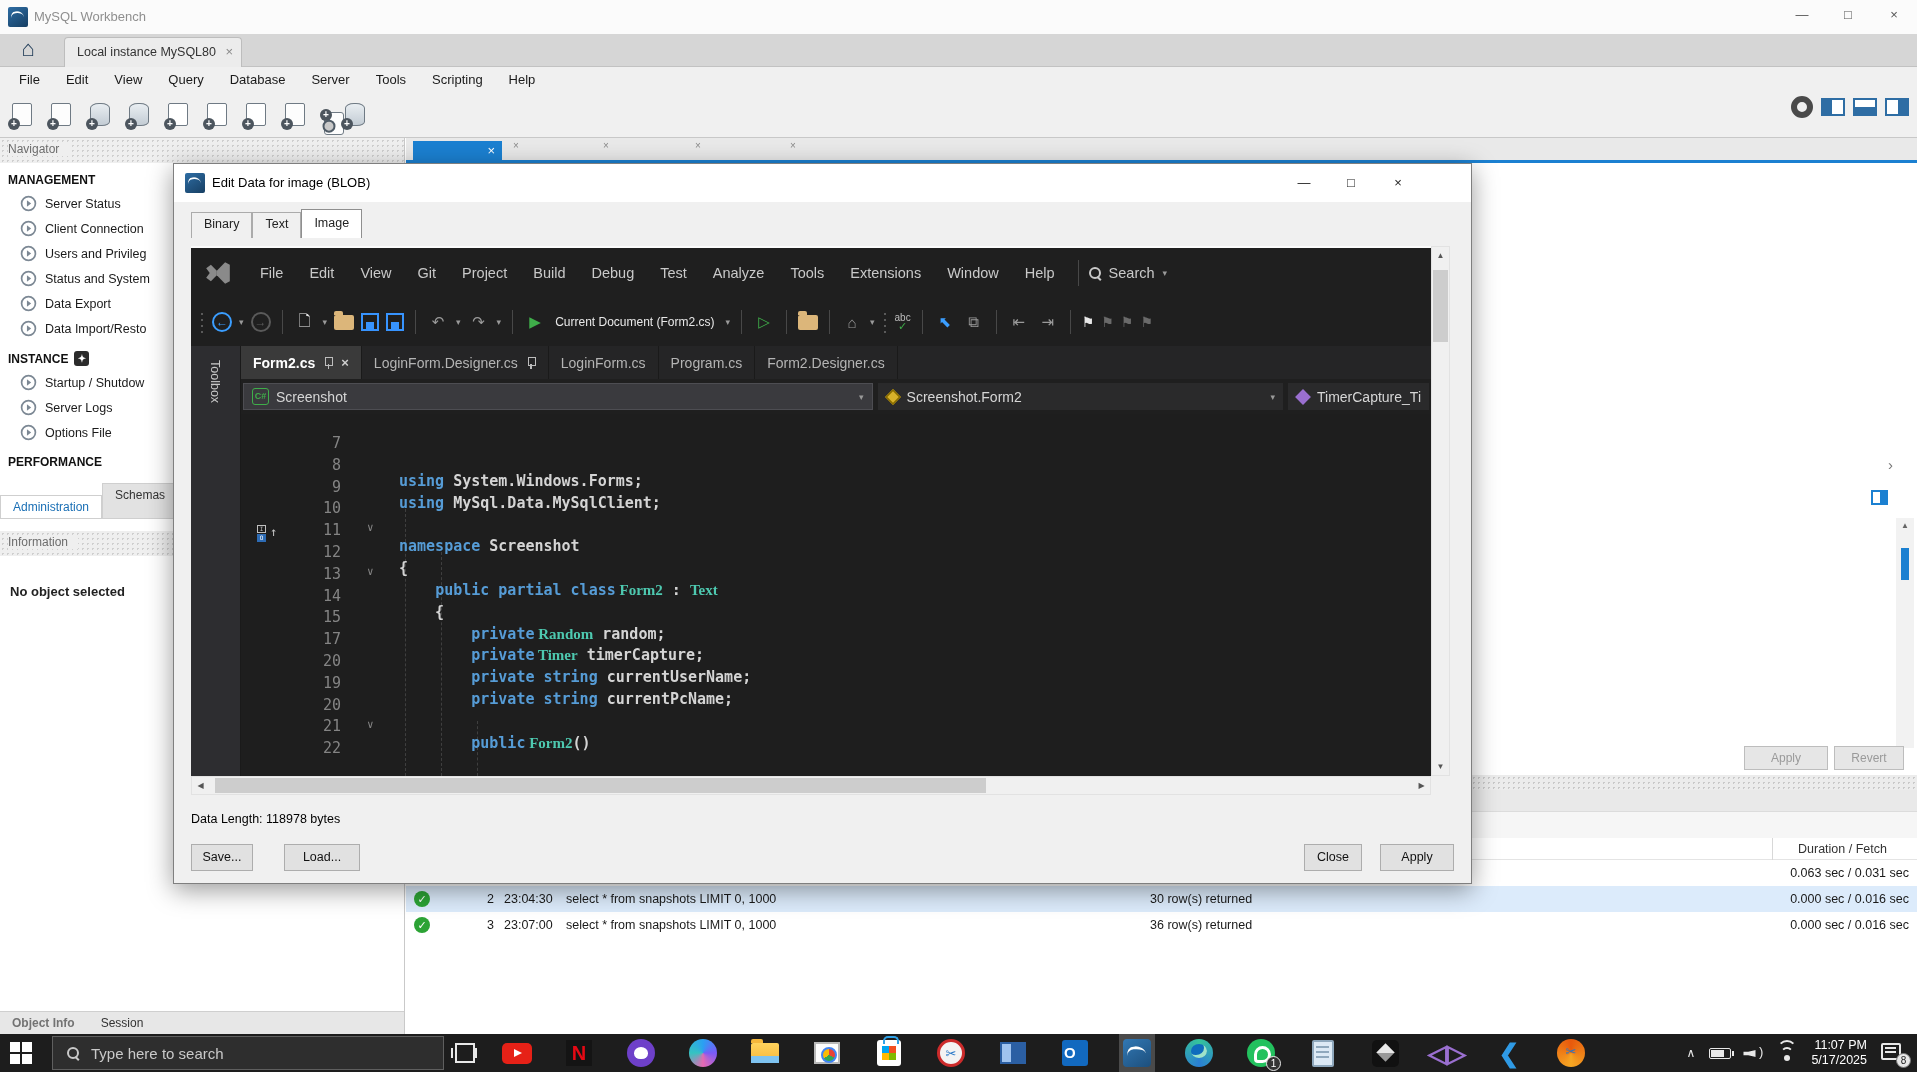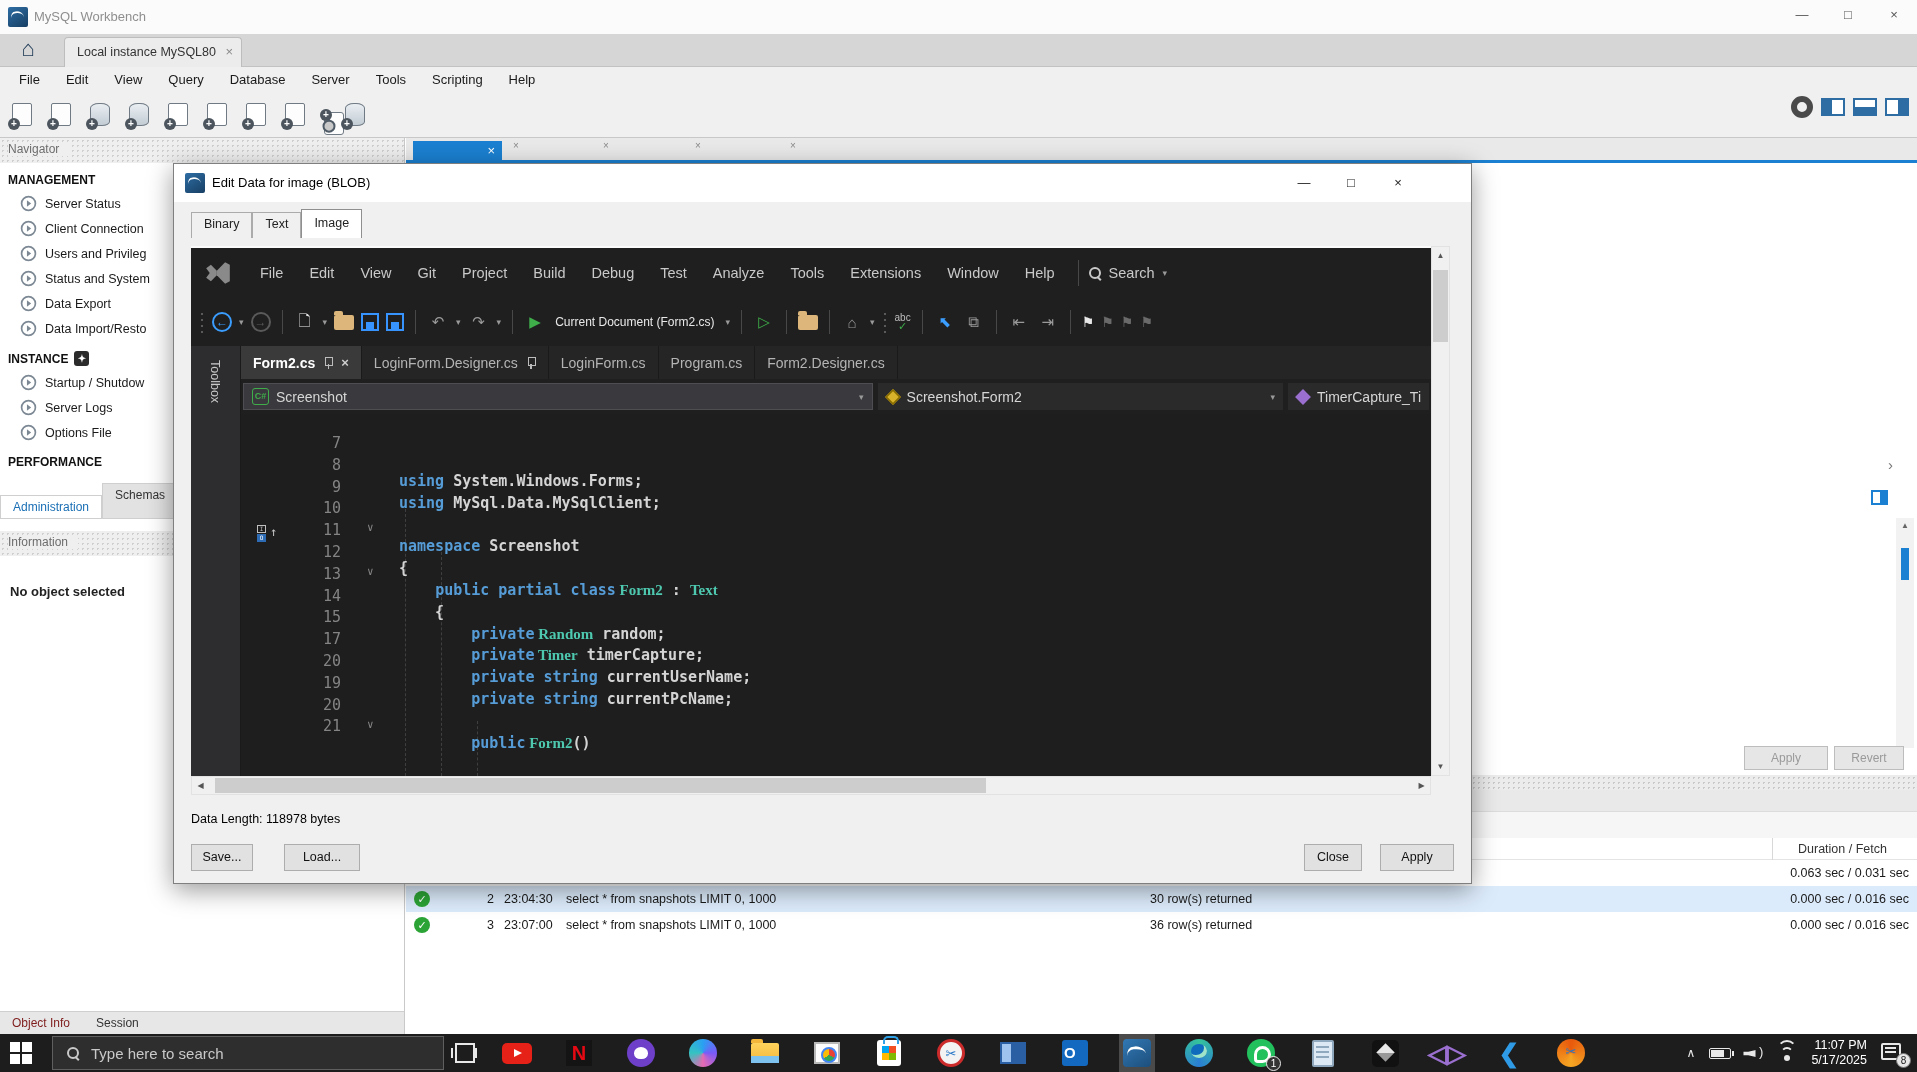--- a/index.html
+++ b/index.html
@@ -48,21 +48,21 @@
   .caption span { position:absolute; left:8px; top:4px; font-size:12px; color:#6d6d6d; background:#efefef; padding-right:10px; }
   .sec-h { font-size:12px; font-weight:bold; color:#111; padding:10px 0 4px 8px; display:flex; align-items:center; gap:6px; }
   .nav-item { display:flex; align-items:center; gap:8px; height:25px; padding-left:20px; font-size:12.5px; color:#1a1a1a; white-space:nowrap; }
   .wrench-badge { width:15px; height:15px; background:#2b2b2b; border-radius:3px; color:#fff; font-size:10px; line-height:15px; text-align:center; }
   .admin-tabs { display:flex; margin-top:10px; border-bottom:1px solid #cfcfcf; }
   .admin-tabs .atab { font-size:12px; padding:4px 12px; background:#e2e2e2; border:1px solid #cfcfcf; border-bottom:none; color:#333; white-space:nowrap; }
   .admin-tabs .atab.active { background:#fff; color:#1a6fb5;margin-top:12px; }
   .no-obj { font-size:13px; font-weight:bold; color:#222; padding:28px 0 0 10px; }
   .obj-tabs { position:absolute; left:0; bottom:0; width:100%; height:23px; background:#e7e7e7; border-top:1px solid #cfcfcf; display:flex; gap:26px; padding-left:12px; align-items:center; }
   .obj-tabs .ot { font-size:12px; color:#333; }
-  .obj-tabs .ot.active { color:#7f1d1d; }
+  .obj-tabs .ot.active { color:#737373;font-weight:bold; }
 
   
   .content { position:absolute; left:406px; top:0; right:0; height:896px; background:#fff; }
   .etab-strip { position:absolute; left:0; top:0; right:0; height:25px; background:#e9e9e9; border-bottom:3px solid #1b80d1; }
   .etab-active { position:absolute; left:7px; top:3px; width:89px; height:22px; background:#1b80d1; }
   .etab-active .x { position:absolute; right:7px; top:2px; color:#fff; font-size:13px; }
   .ghost-x { position:absolute; top:2px; font-size:10px; color:#8a8a8a; }
   .apply-revert { position:absolute; top:608px; height:24px; font-size:12px; }
   .gray-btn { display:inline-block; background:#e6e6e6; border:1px solid #bdbdbd; color:#9a9a9a; text-align:center; line-height:22px; }
   .dotted-band { position:absolute; left:0; right:0; top:637px; height:15px; background:#ececec; background-image:radial-gradient(#c9c9c9 1px, transparent 1px); background-size:5px 5px; }
@@ -687,20 +687,25 @@
                   <div class="codeline">
                     <span class="ln">20</span>
                     <span class="fold">∨</span>
                     <span class="toks"><span class="tok pl">        </span><span class="tok kw">public</span><span class="tok ty"> Form2</span><span class="tok pl">()</span></span>
                   </div>
                   <div class="codeline">
                     <span class="ln">21</span>
                     
                     
                   </div>
+                  <div class="codeline">
+                    <span class="ln">22</span>
+                    
+                    
+                  </div>
                 </div>
               <div class="refico">
                 <span class="b1">I</span>
                   <span class="b2">O</span>
                 <span class="ar">↑</span>
               </div>
             </div>
 
           </div>
         </div>

